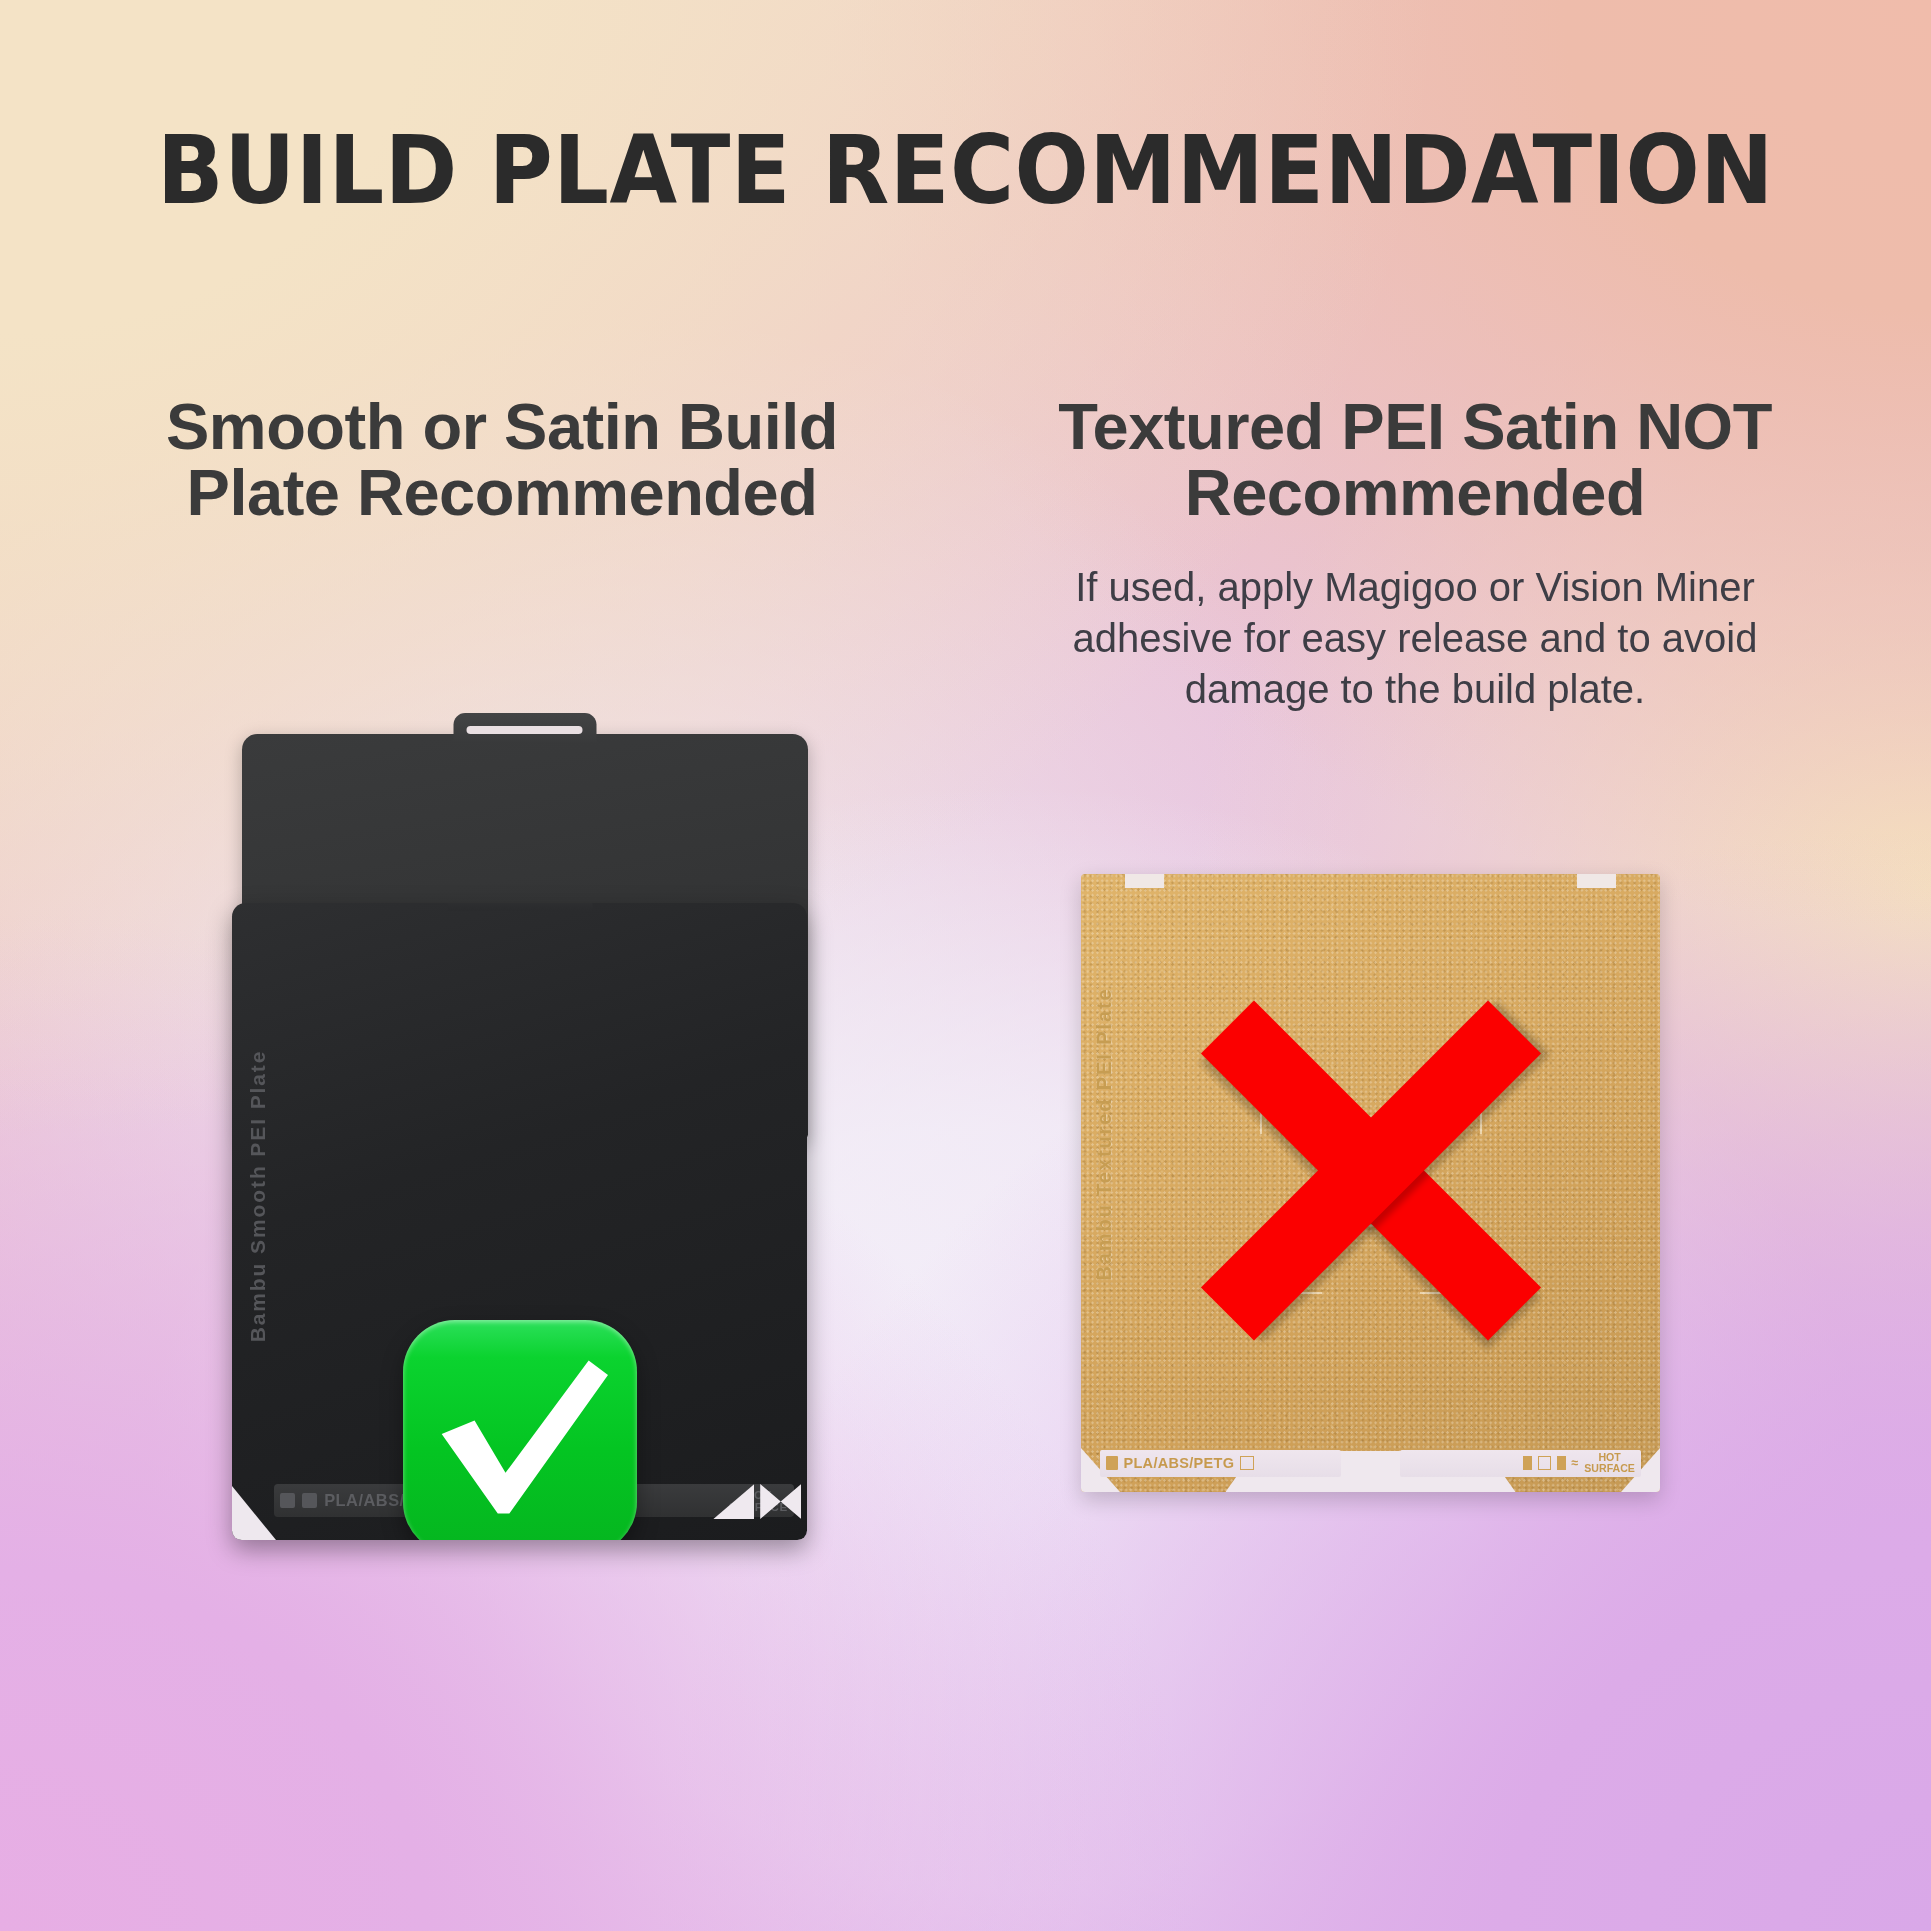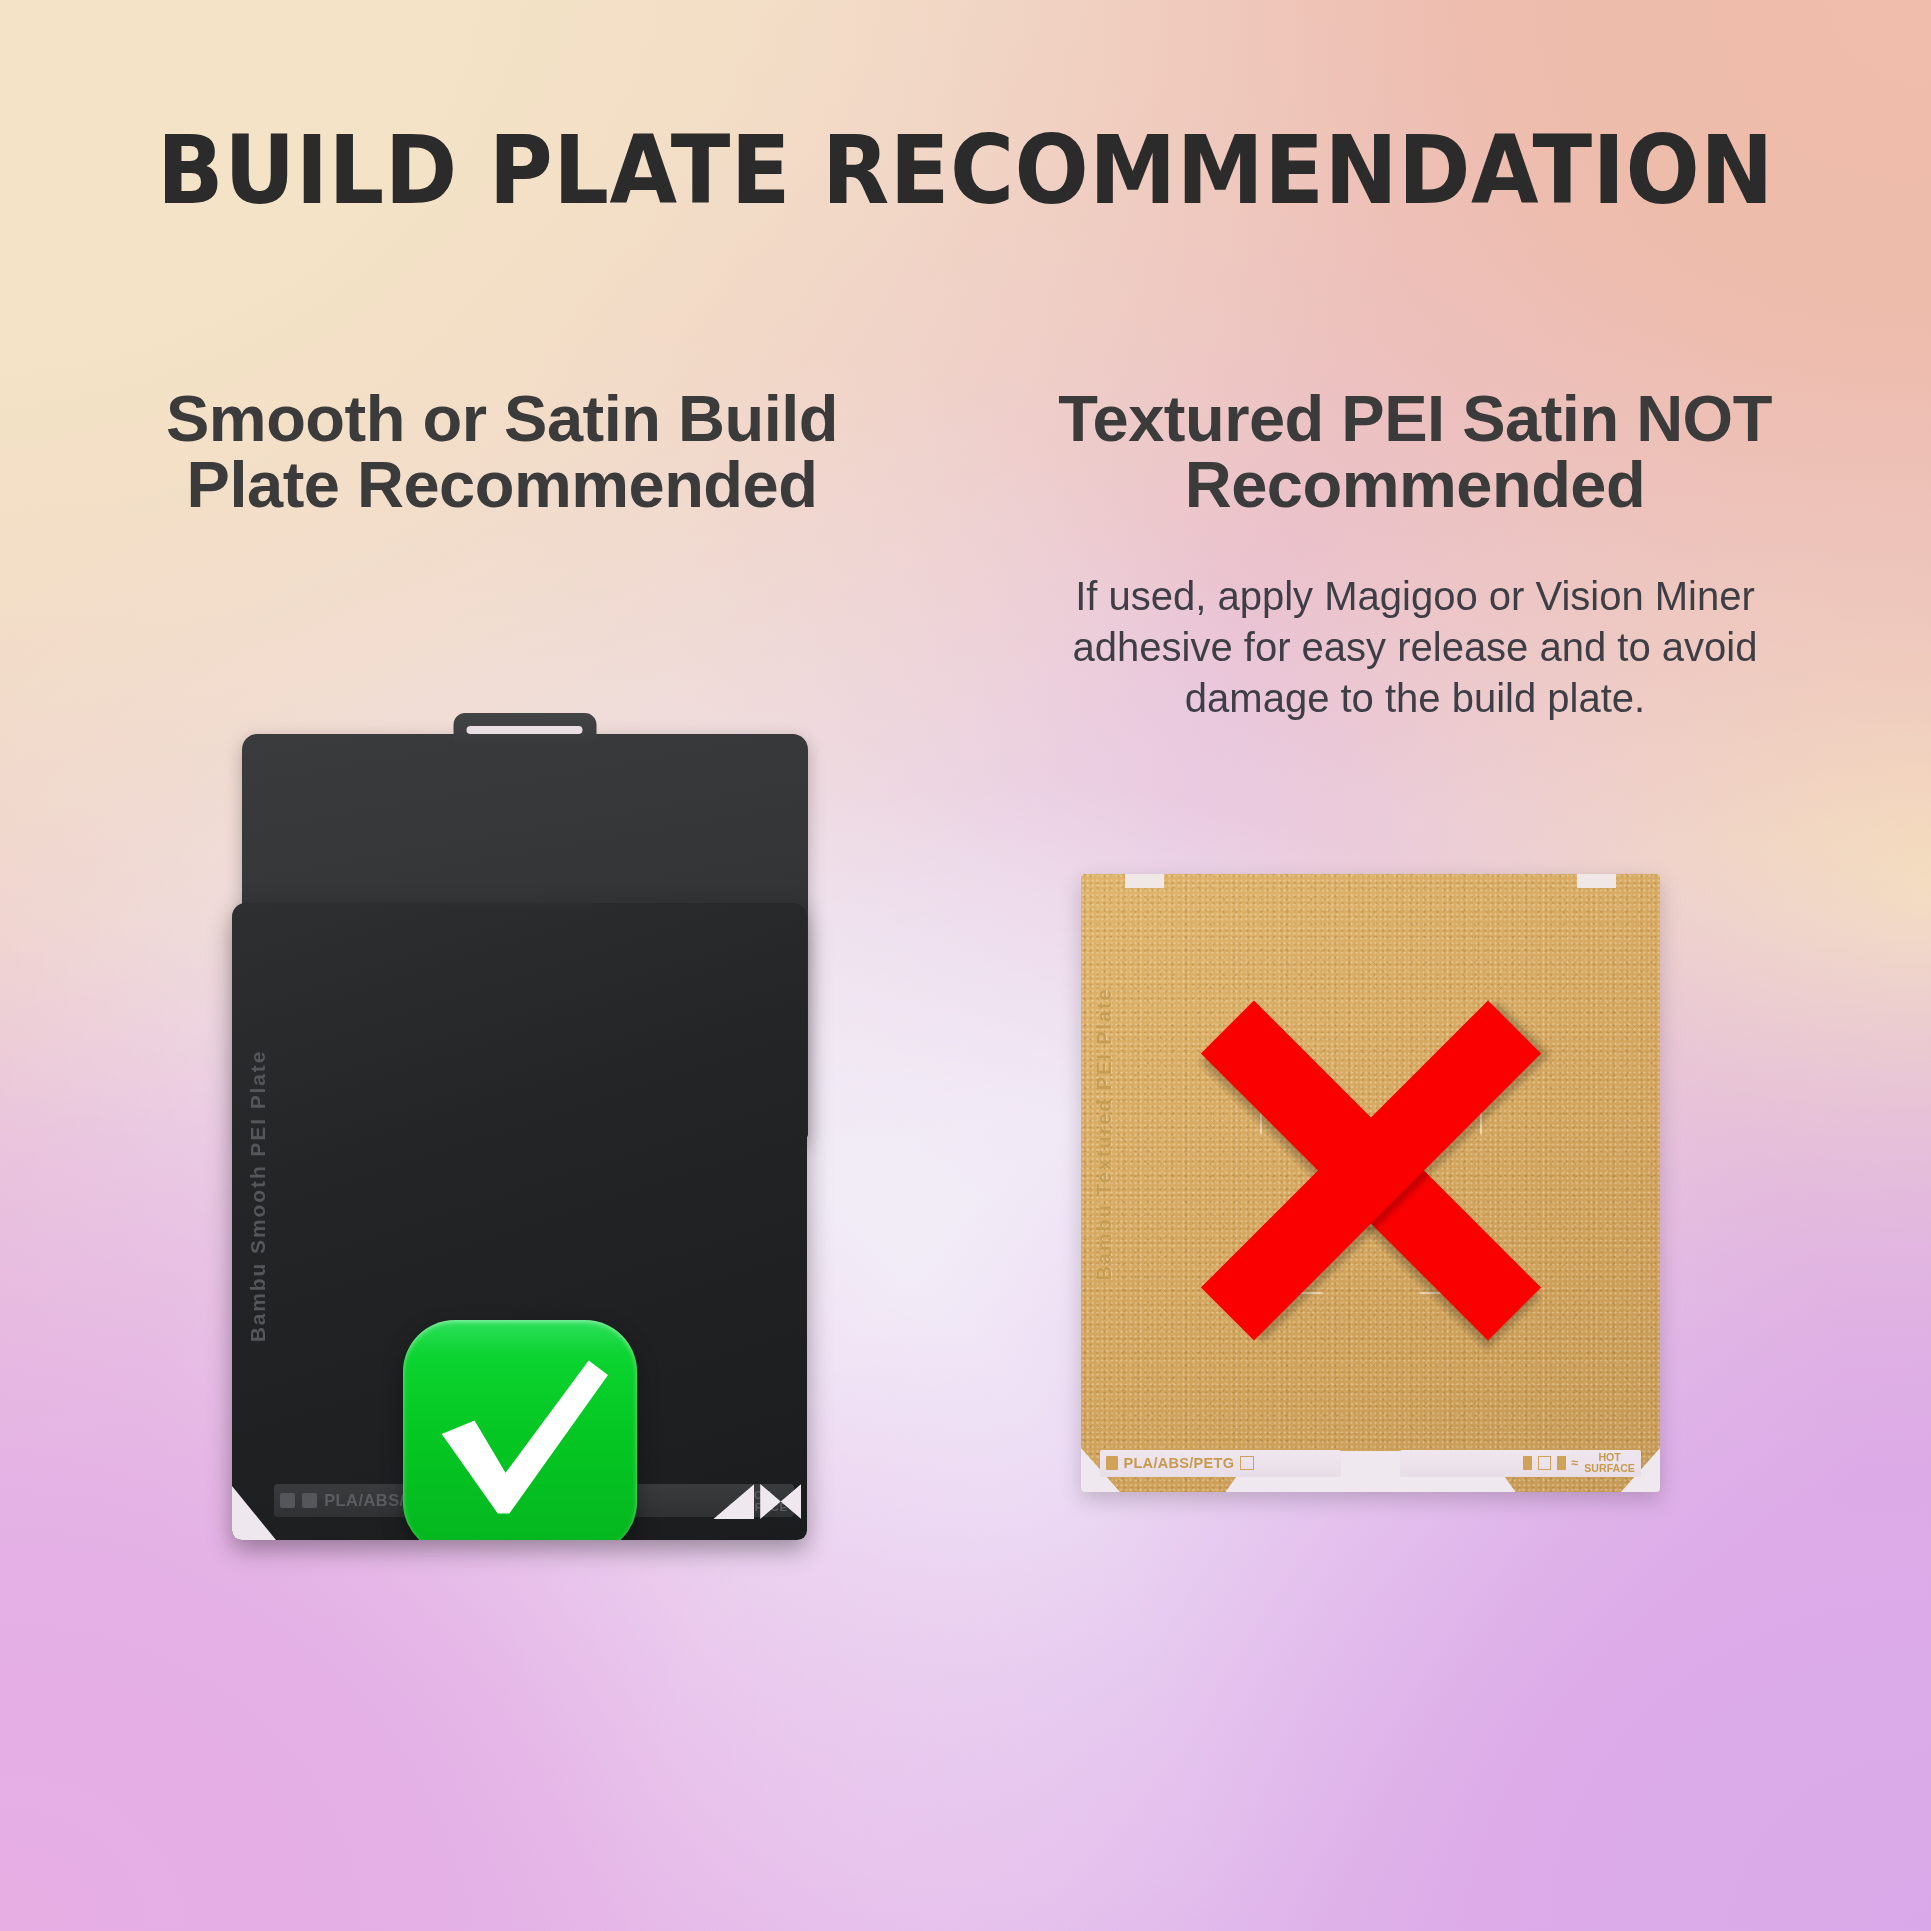--- a/index.html
+++ b/index.html
@@ -43,27 +43,27 @@
   .col-left{left:58px;width:888px;}
   .col-right{left:966px;width:898px;}
 
   .sub{
     font-size:65px;
     font-weight:bold;
     color:#3b3b3b;
     line-height:1.02;
     text-align:center;
     letter-spacing:-0.5px;
-    margin:0;
+    margin:8px;
   }
   .col-left .sub{padding:0 39px;}
   .col-right .sub{padding:0 19.3px;}
 
   .body-copy{
-    margin:52px auto 0;
+    margin:35px auto 0;
     width:782px;
     text-align:center;
     font-size:40px;
     line-height:1.28;
     color:#3e3e46;
     font-weight:400;
   }
 
   
   .plate-left-wrap{position:absolute;left:232px;top:734px;width:579px;height:811px;}

